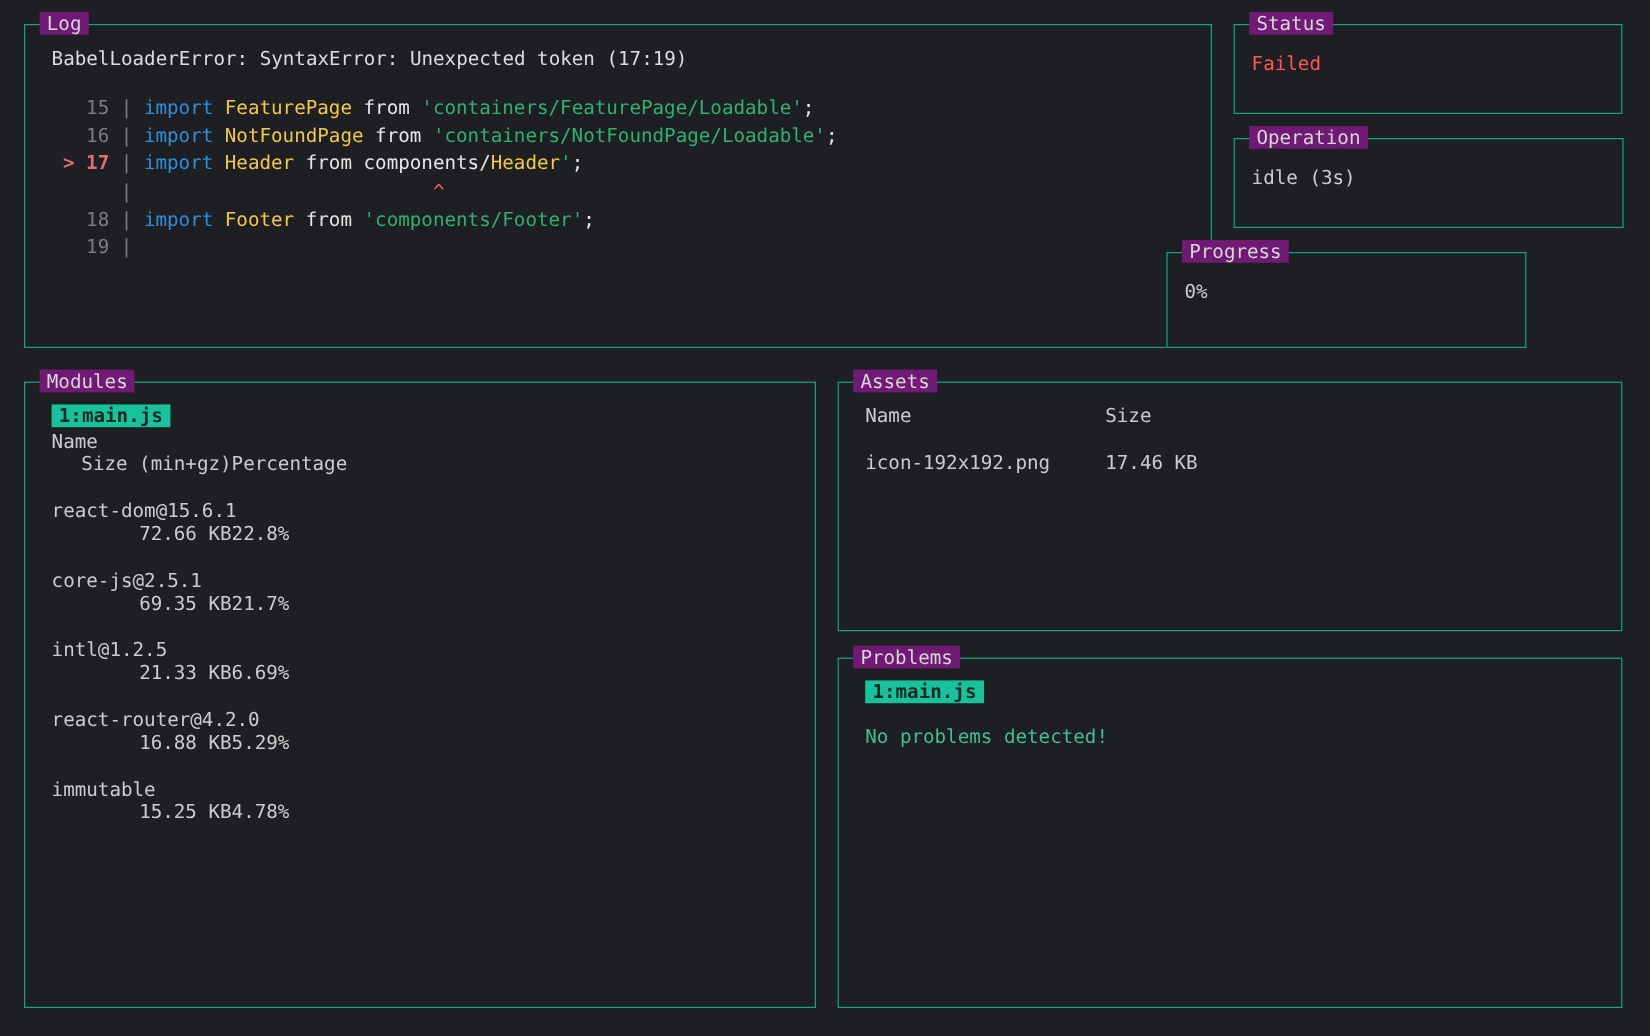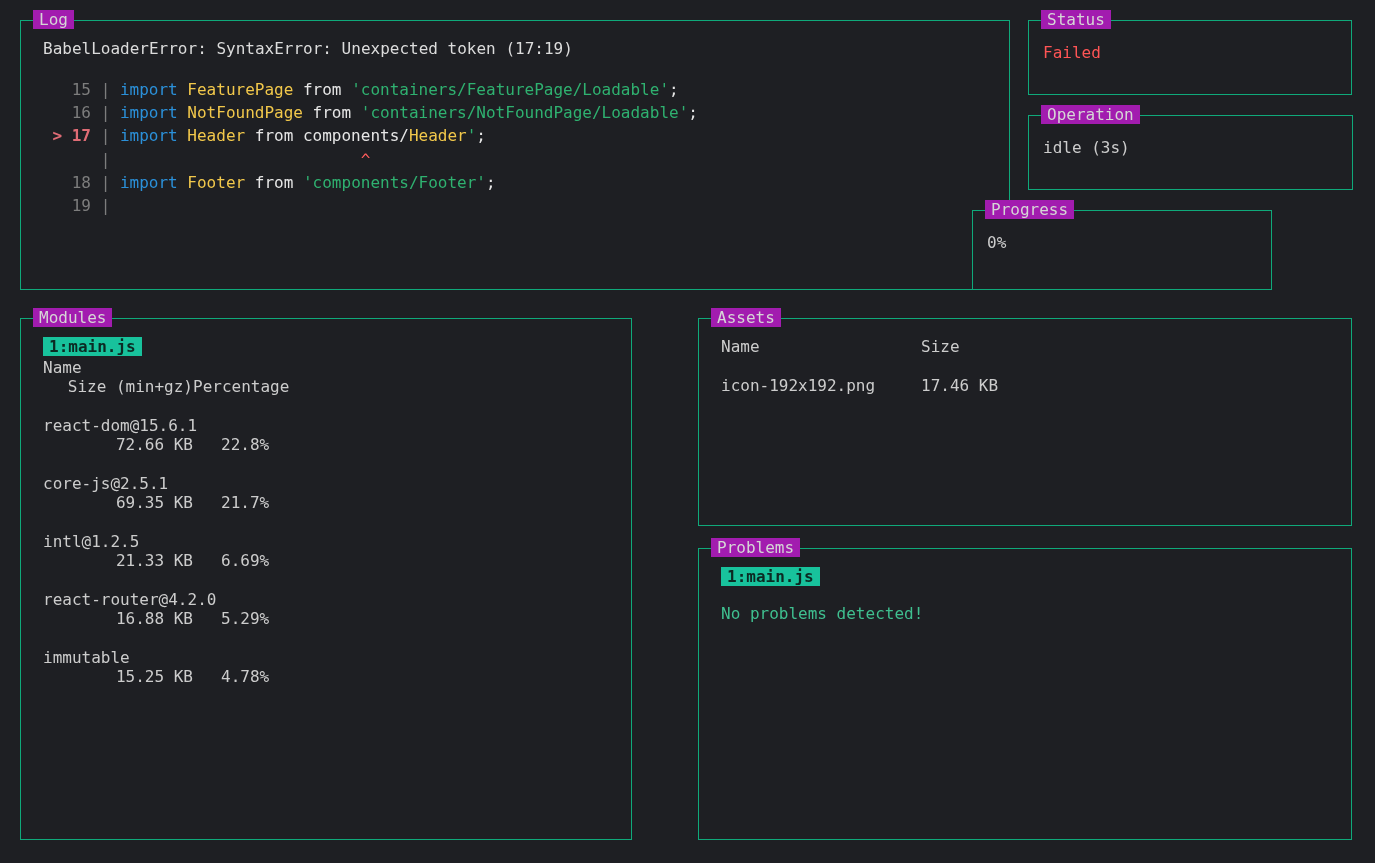--- a/index.html
+++ b/index.html
@@ -15,21 +15,21 @@
   }
   .panel {
     border: 1px solid #0fa97a;
     position: absolute;
     background: #1e1f23;
   }
   .panel-title {
     position: absolute;
     top: -11px;
     left: 12px;
-    background: #a21caf;
+    background: #701a75;
     padding: 0 6px;
     color: #d6d6d6;
   }
   .content { padding: 18px 22px 16px 22px; }
   
   
   #log-panel { left: 20px; top: 20px; width: 990px; height: 270px; }
   .err-msg { margin-bottom: 20px; color:#dcdcdc; }
   .code-line { white-space: pre; font-family: inherit; line-height: 1.45; }
   .gutter-num { color: #7d7d7d; display:inline-block; width:48px; text-align:right; }
@@ -42,25 +42,25 @@
   .caret-line .caret { color: #ff5c5c; }
   
   
   #status-panel   { left:1028px; top:20px;  width:324px; height:75px; }
   #operation-panel{ left:1028px; top:115px; width:325px; height:75px; }
   #progress-panel { left:972px; top:210px; width:300px; height:80px; }
   .status-failed { color: #ff5555; }
   .small-content { padding: 22px 14px 14px 14px; }
   
   
-  #modules-panel { left:20px; top:318px; width:612px; height:522px; }
+  #modules-panel { left:20px; top:318px; width:660px; height:522px; }
   .badge { background:#18c29c; color:#0c2a23; padding:0 6px; display:inline-block; margin-bottom:2px; font-weight:bold; }
   .mod-header { margin-bottom:20px; }
   .mod-row-name { margin-top:20px; display:block;}
-  .mod-row-nums { display:flex;gap:28px; }
+  .mod-row-nums { display:flex; }
   .mod-size { width:150px;text-align:right; }
   
   
   #assets-panel { left:698px; top:318px; width:654px; height:208px; }
   .asset-header, .asset-row { display:flex; }
   .asset-name { width:200px; }
   .asset-header { margin-bottom:20px; }
   
   
   #problems-panel { left:698px; top:548px; width:654px; height:292px; }

